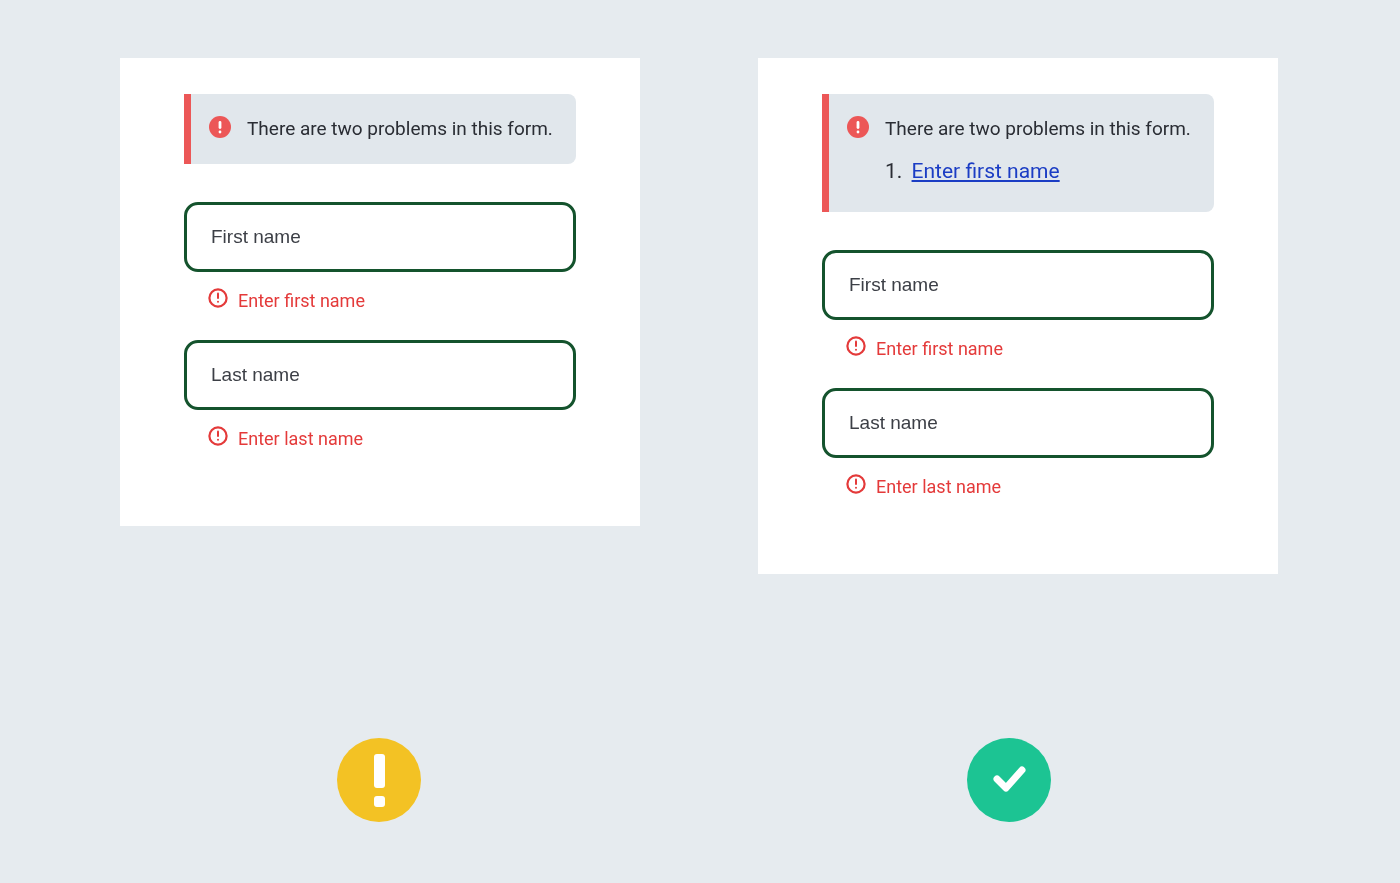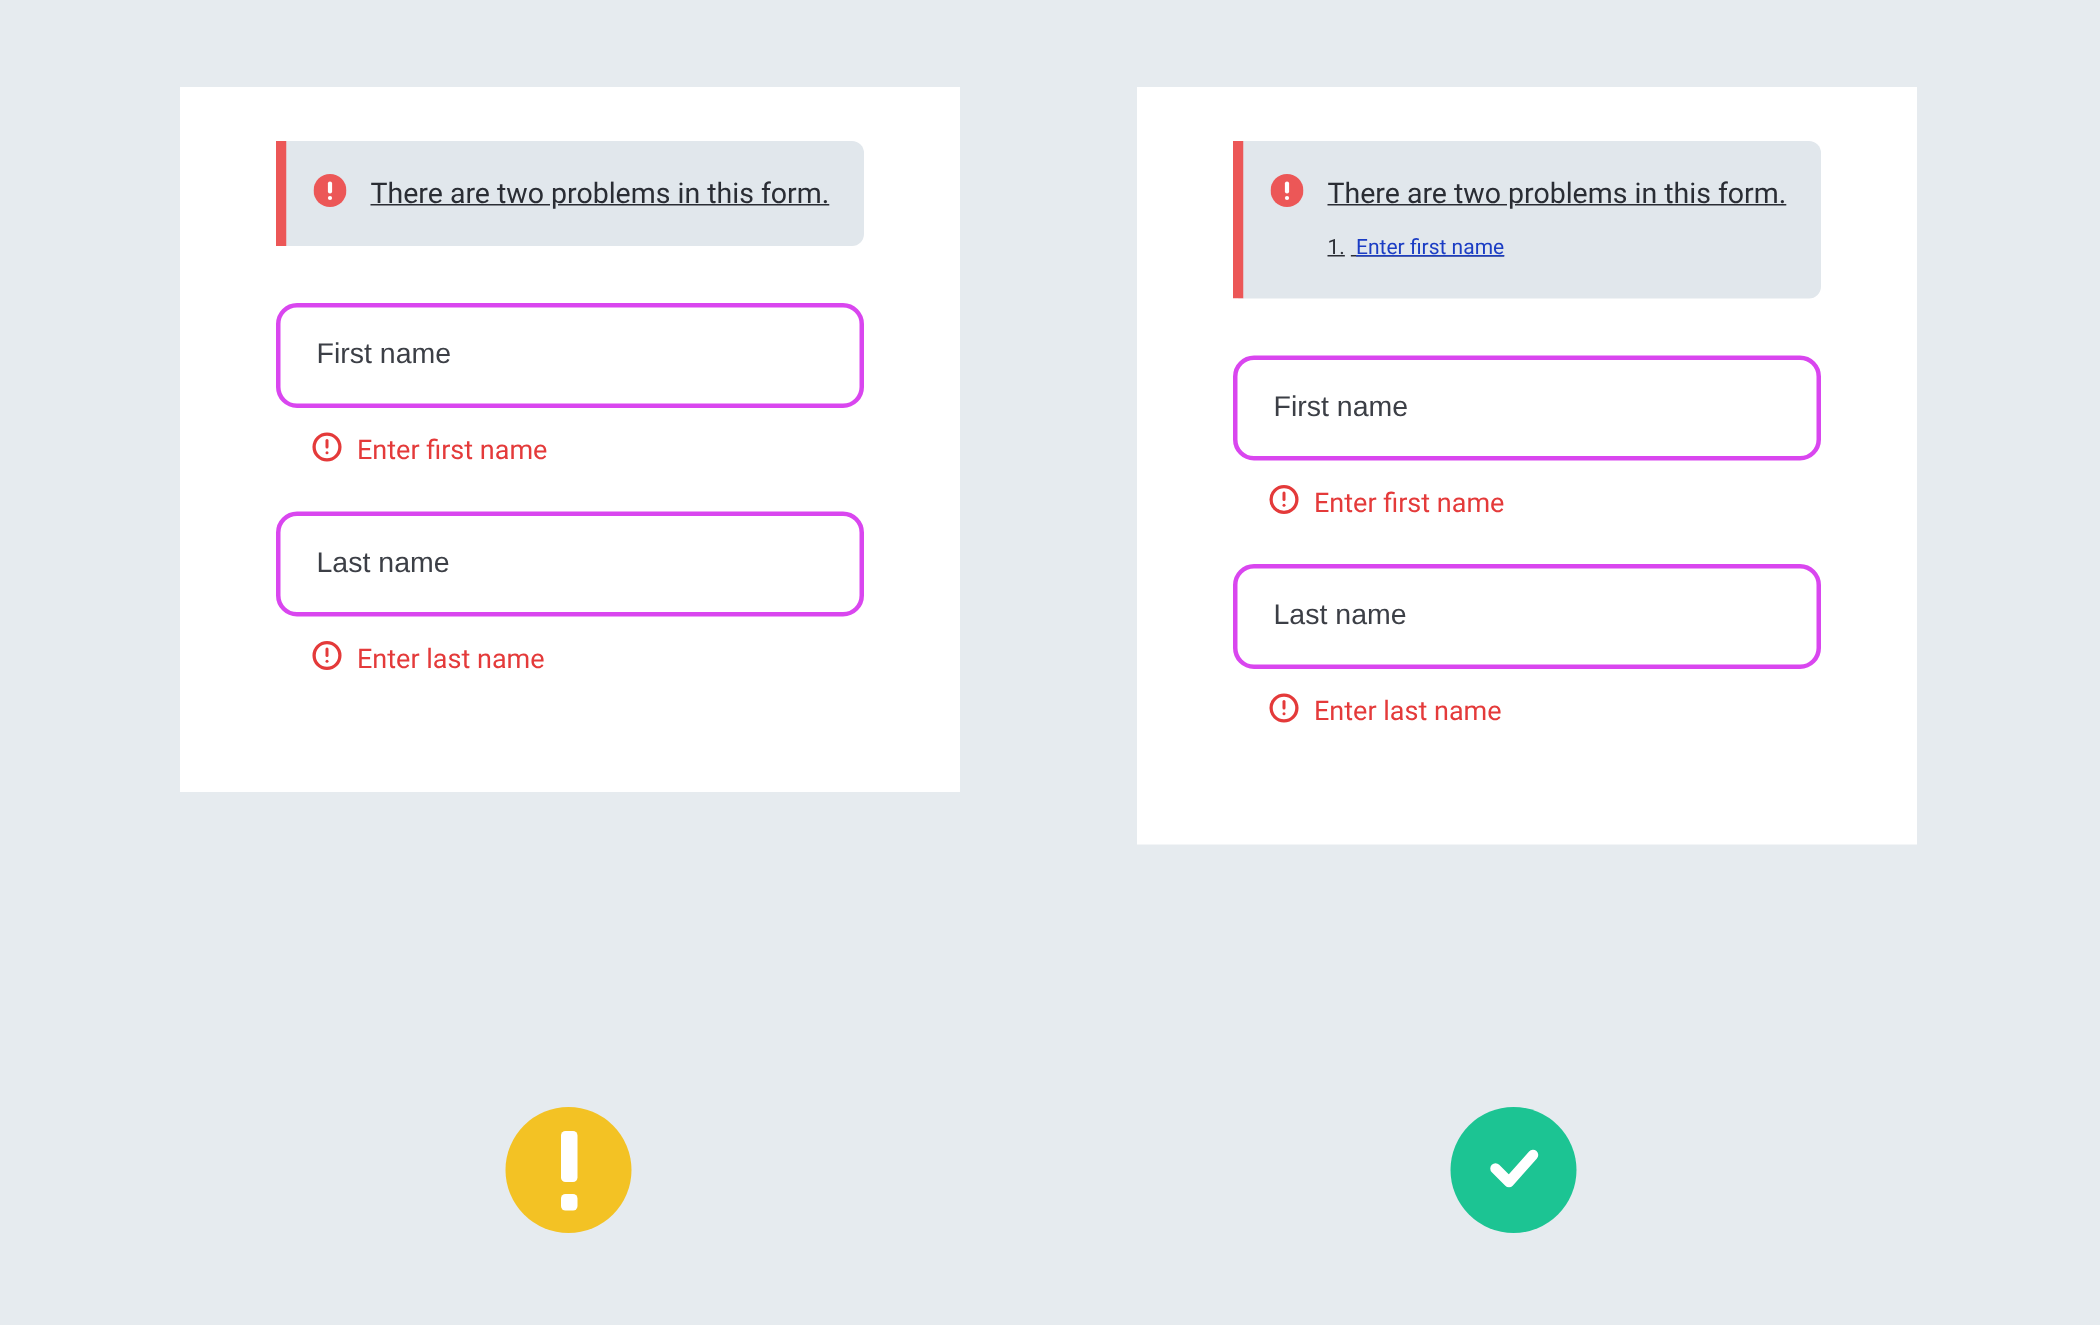--- a/index.html
+++ b/index.html
@@ -40,43 +40,42 @@
   .alert-icon {
     flex: 0 0 auto;
     margin-right: 16px;
     margin-top: 2px;
   }
   .alert-body {
     flex: 1 1 auto;
     color: #2a2d34;
     font-size: 19px;
     line-height: 1.6;
-    text-decoration: underline;
   }
   .alert-links {
     margin-top: 8px;
-    font-size: 14px;
+    font-size: 21px;
     line-height: 1.9;
   }
   .alert-links .ord {
     color: #2a2d34;
     margin-right: 4px;
   }
   .alert-links a {
     color: #1b3dc4;
     text-decoration: underline;
     cursor: pointer;
   }
   .field {
     margin-bottom: 28px;
   }
   .input {
     width: 100%;
     height: 70px;
-    border: 3px solid #d946ef;
+    border: 3px solid #14532d;
     border-radius: 14px;
     background: #ffffff;
     padding: 0 24px;
     font-size: 19px;
     color: #2a2d34;
     outline: none;
   }
   .input::placeholder {
     color: #3c3f46;
     opacity: 1;

